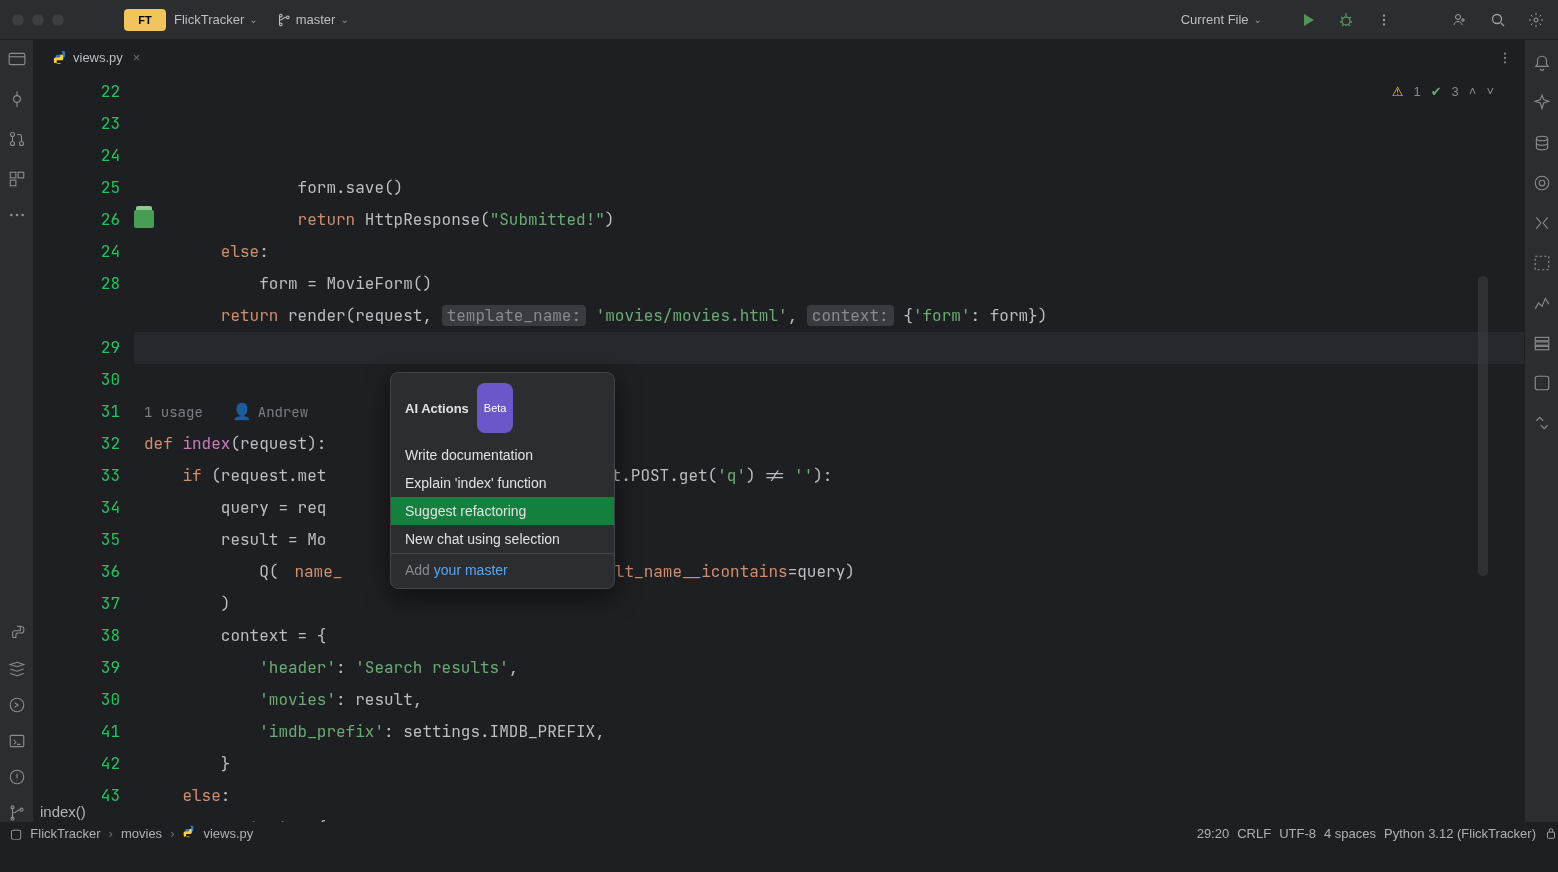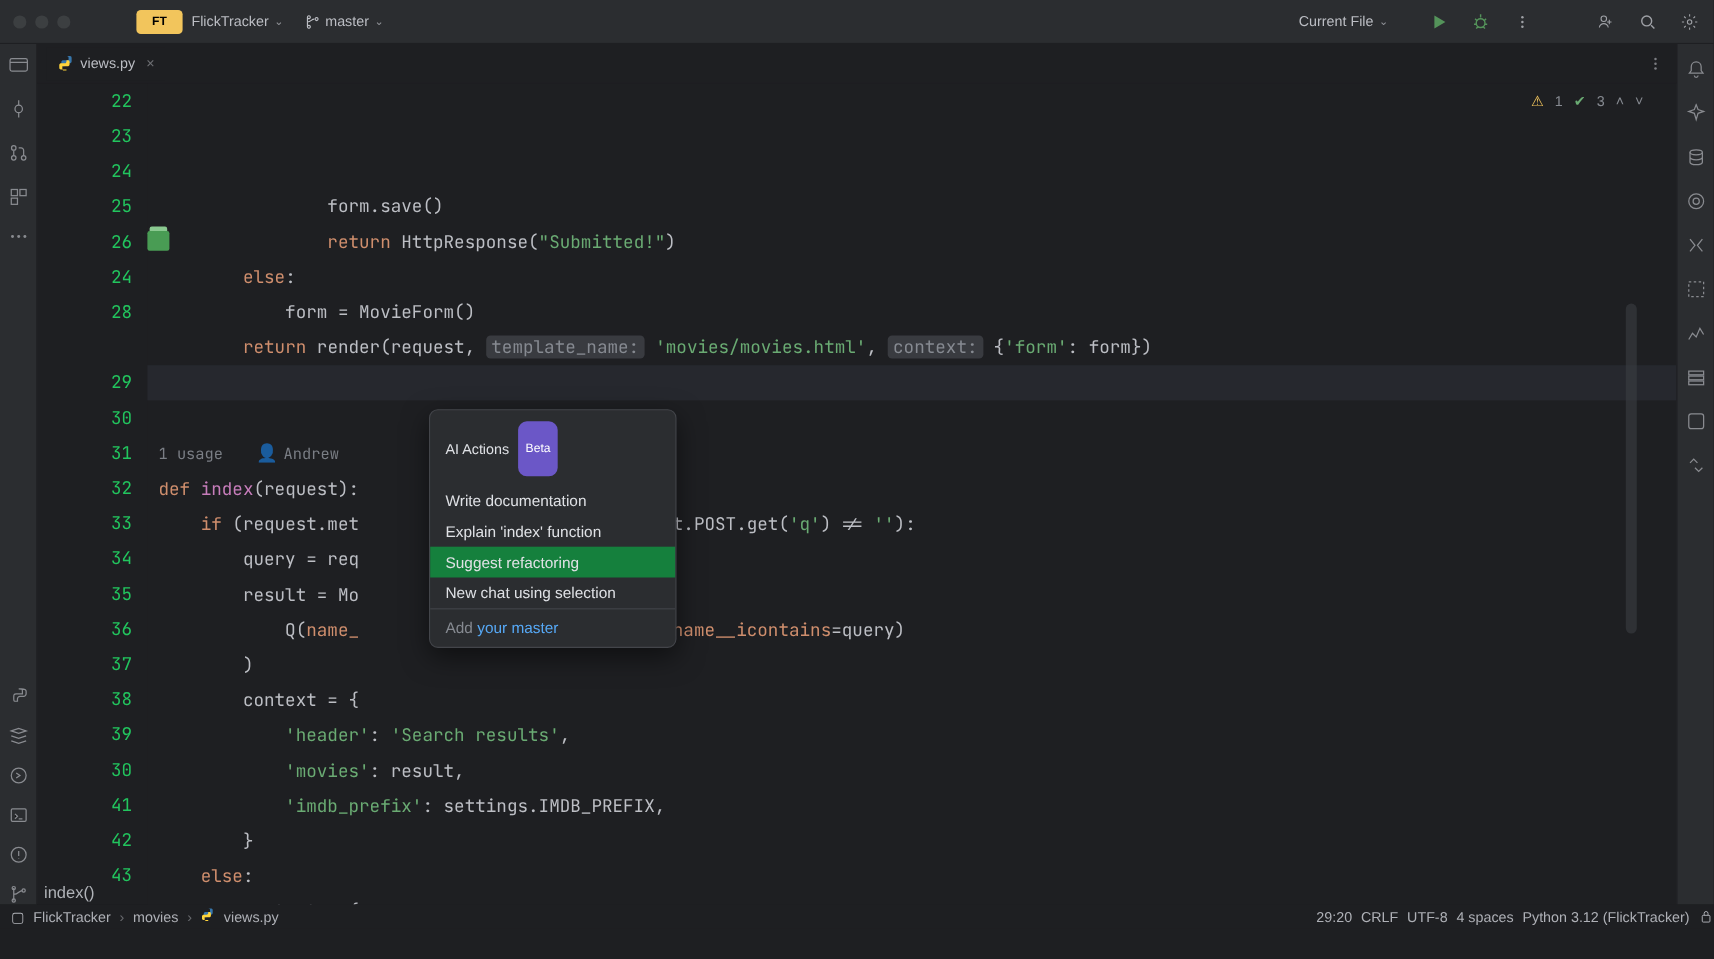--- a/index.html
+++ b/index.html
@@ -73,21 +73,21 @@
 .code {
   flex:1; font-family:"JetBrains Mono","Menlo",monospace; font-size:16px;
   line-height:32px; white-space:pre; color:#bcbec4; padding-left:10px; position:relative;
 }
 .hl-line { position:absolute; left:0; right:0; height:32px; background:#26282e; }
 
 .inlay { background:#393b40; color:#868a91; border-radius:4px; padding:0 5px; }
 .kw { color:#cf8e6d; }
 .fndef { color:#c77dbb; }
 .str { color:#6aab73; }
-.param { color:#cf8e6d;}
+.param { color:#cf8e6d;margin-left:16px;}
 .usage { color:#7a7e85; font-size:14px; }
 .user-icon { opacity:.7; margin:0 5px 0 30px; }
 
 .inspection-badges { position:absolute; top:8px; right:30px; display:flex; align-items:center; gap:10px; color:#868a91; font-size:13px; }
 .warn { color:#f2c55c; }
 .ok { color:#6aab73; }
 
 .right-gutter {
   width:34px; background:#2b2d30; border-left:1px solid #1e1f22;
   display:flex; flex-direction:column; align-items:center; padding-top:14px; gap:22px;
@@ -105,21 +105,21 @@
 .crumb-sep { opacity:.5; }
 .pyicon-sm { font-size:12px; }
 .status-spacer { flex:1; }
 
 .popup {
   position:absolute; left:390px; top:372px; width:225px;
   background:#2b2d30; border:1px solid #43454a; border-radius:8px;
   box-shadow:0 8px 24px rgba(0,0,0,.5); overflow:hidden; z-index:100;
 }
 .popup-header { padding:10px 14px 8px; display:flex; align-items:center; gap:8px; }
-.popup-title { font-weight:400; color:#dfe1e5; }
+.popup-title { font-weight:700; color:#dfe1e5; }
 .beta-badge { background:#6b57c7; color:#fff; font-size:11px; padding:19px 7px; border-radius:8px; }
 .popup-item { padding:6px 14px; color:#dfe1e5; cursor:pointer; font-size:14px; }
 .popup-item.selected { background:#15803d; }
 .popup-sep { height:1px; background:#43454a; }
 .popup-footer { padding:8px 14px 10px; font-size:14px; }
 .popup-footer .add { color:#868a91; }
 .popup-footer .link { color:#56a8f5; cursor:pointer; }
 
 .nav-path {
   position:absolute; left:40px; bottom:52px; color:#b0b3b8; font-size:15px;

